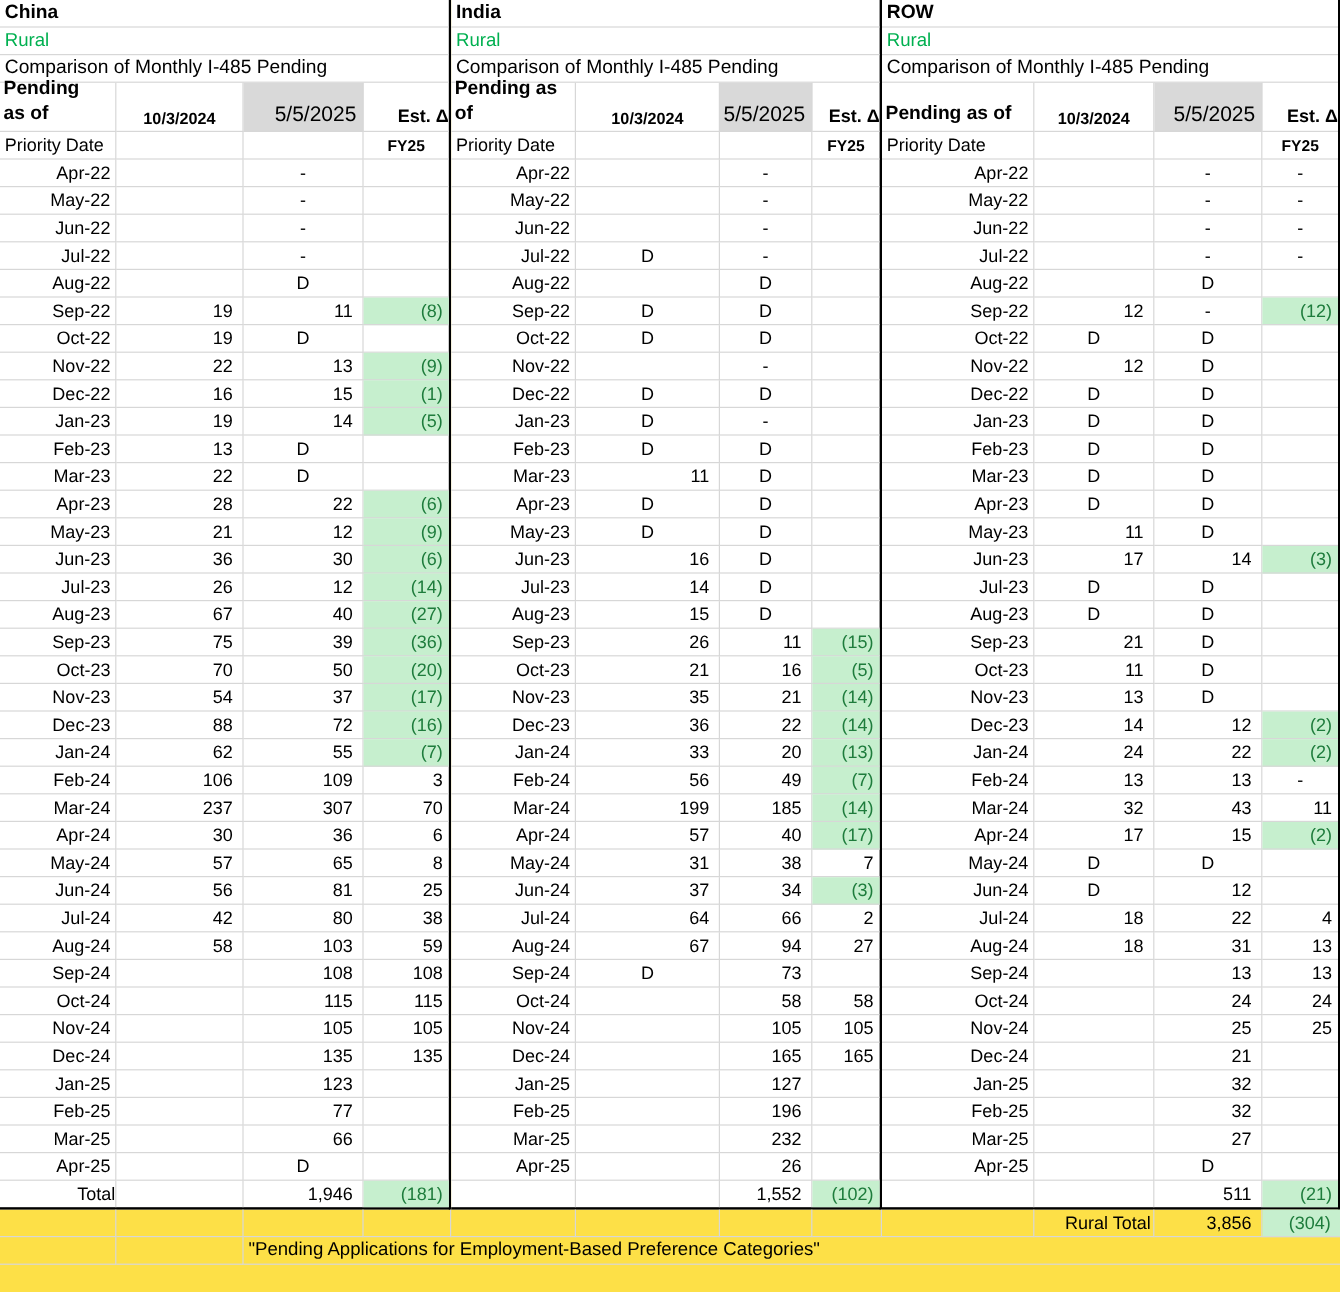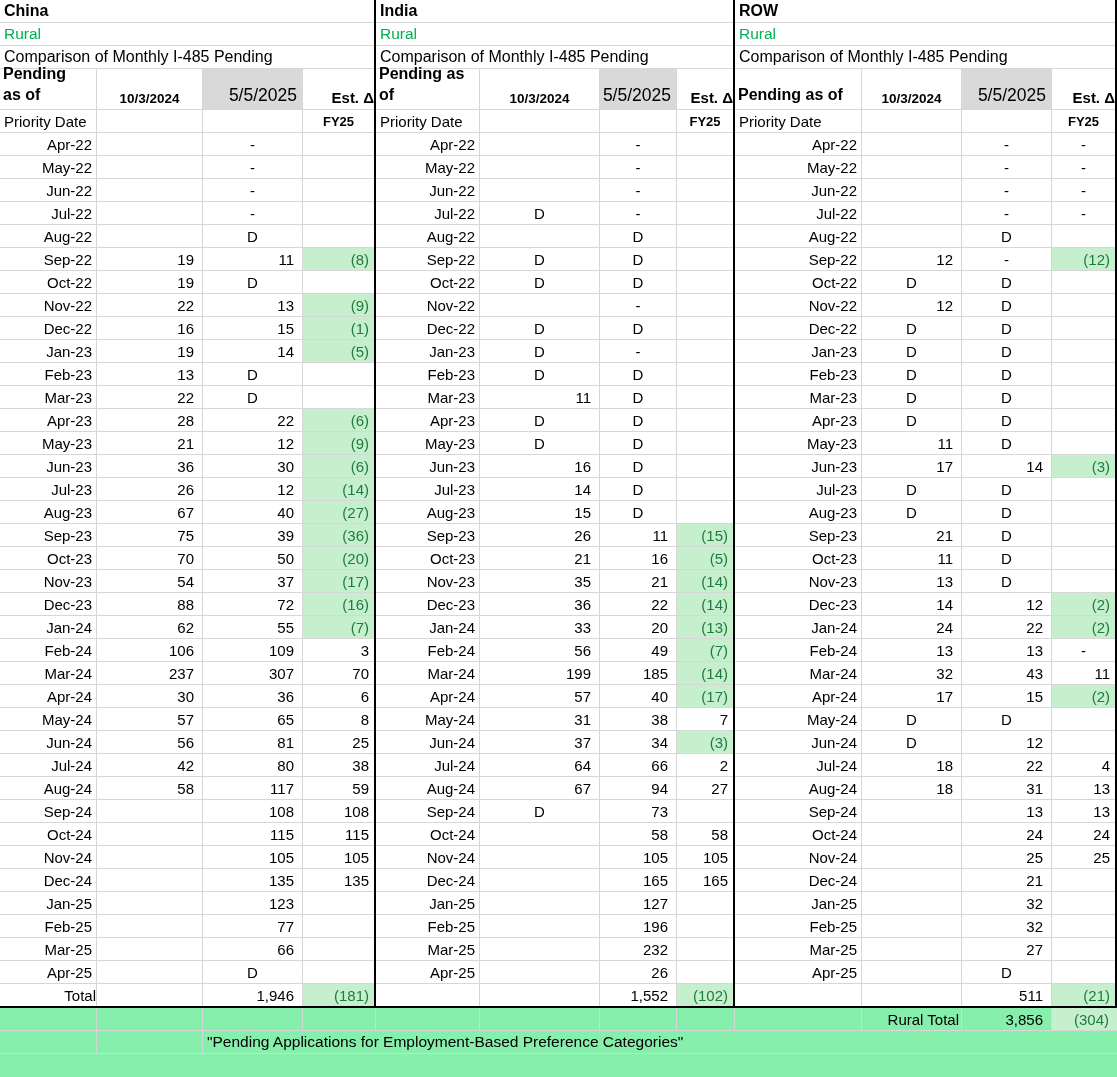--- a/index.html
+++ b/index.html
@@ -1,20 +1,20 @@
 <!DOCTYPE html>
 <html style="--green-bg: #C6EFCE; --green-tx: #1E7C3C; --rural: #00B050; --link: #437FA4; --hdrgray: #D9D9D9; --grid: #D7D7D7;"><head>
 <meta charset="utf-8">
 <style>
   :root{
     --grid:#D7D7D7; --green-bg:#C6EFCE; --green-tx:#1E7C3C;
     --rural:#00B050; --link:#437FA4; --hdrgray:#D9D9D9;
   }
   html,body{margin:0;padding:0;background:#fff;}
-  #sheet{position:relative;width:1117px;height:1077px;background:#86efac;
+  #sheet{position:relative;width:1117px;height:1077px;background:#fde047;
     font-family:"Liberation Sans",sans-serif;color:#000;overflow:hidden;}
   .tbl{position:absolute;top:0;box-sizing:border-box;
     border-right:2px solid #000;border-bottom:2px solid #000;background:#fff;}
   .tbl-0{left:0;width:376px;}
   .tbl-1{left:376px;width:359px;}
   .tbl-2{left:735px;width:382px;}
   .row{display:flex;width:100%;box-sizing:border-box;}
   .cell{box-sizing:border-box;height:100%;display:flex;align-items:center;
     border-right:1px solid var(--grid);border-bottom:1px solid var(--grid);
     white-space:nowrap;}
@@ -501,21 +501,21 @@
           </div>
         </div>
         <div class="row drow">
           <div class="cell ca c-date">
             <span>Aug-24</span>
           </div>
           <div class="cell cb c-right">
             <span>58</span>
           </div>
           <div class="cell cc c-right">
-            <span>117</span>
+            <span>103</span>
           </div>
           <div class="cell cd c-right">
             <span>59</span>
           </div>
         </div>
         <div class="row drow">
           <div class="cell ca c-date">
             <span>Sep-24</span>
           </div>
           <div class="cell cb c-right">

